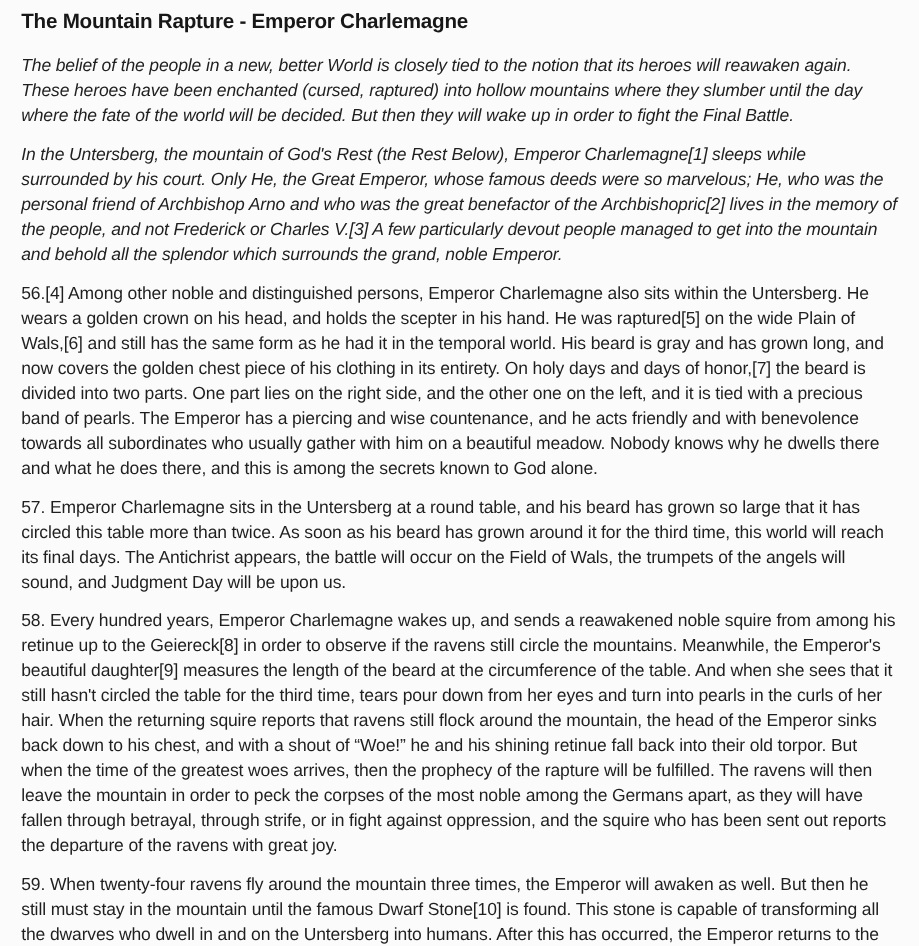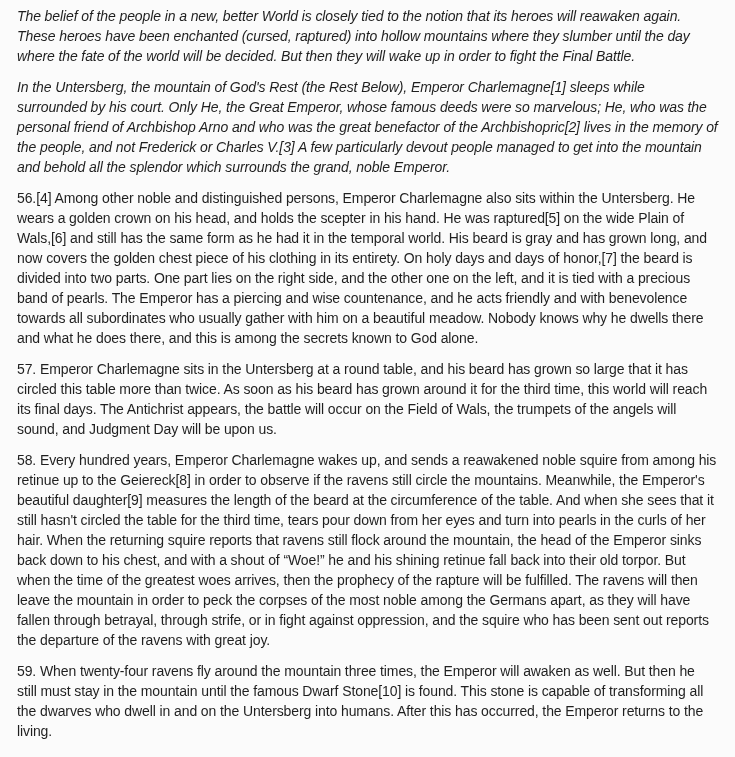--- a/index.html
+++ b/index.html
@@ -35,20 +35,21 @@
     font-style: italic;
   }
   .page p:last-child {
     margin-bottom: 0;
   }
 </style>
 </head>
 <body>
 
 <div class="page">
+  <h1>The Mountain Rapture - Emperor Charlemagne</h1>
 
   <p class="intro">The belief of the people in a new, better World is closely tied to the notion that its heroes will reawaken again. These heroes have been enchanted (cursed, raptured) into hollow mountains where they slumber until the day where the fate of the world will be decided. But then they will wake up in order to fight the Final Battle.</p>
 
   <p class="intro">In the Untersberg, the mountain of God's Rest (the Rest Below), Emperor Charlemagne[1] sleeps while surrounded by his court. Only He, the Great Emperor, whose famous deeds were so marvelous; He, who was the personal friend of Archbishop Arno and who was the great benefactor of the Archbishopric[2] lives in the memory of the people, and not Frederick or Charles V.[3] A few particularly devout people managed to get into the mountain and behold all the splendor which surrounds the grand, noble Emperor.</p>
 
   <p>56.[4] Among other noble and distinguished persons, Emperor Charlemagne also sits within the Untersberg. He wears a golden crown on his head, and holds the scepter in his hand. He was raptured[5] on the wide Plain of Wals,[6] and still has the same form as he had it in the temporal world. His beard is gray and has grown long, and now covers the golden chest piece of his clothing in its entirety. On holy days and days of honor,[7] the beard is divided into two parts. One part lies on the right side, and the other one on the left, and it is tied with a precious band of pearls. The Emperor has a piercing and wise countenance, and he acts friendly and with benevolence towards all subordinates who usually gather with him on a beautiful meadow. Nobody knows why he dwells there and what he does there, and this is among the secrets known to God alone.</p>
 
   <p>57. Emperor Charlemagne sits in the Untersberg at a round table, and his beard has grown so large that it has circled this table more than twice. As soon as his beard has grown around it for the third time, this world will reach its final days. The Antichrist appears, the battle will occur on the Field of Wals, the trumpets of the angels will sound, and Judgment Day will be upon us.</p>
 
   <p>58. Every hundred years, Emperor Charlemagne wakes up, and sends a reawakened noble squire from among his retinue up to the Geiereck[8] in order to observe if the ravens still circle the mountains. Meanwhile, the Emperor's beautiful daughter[9] measures the length of the beard at the circumference of the table. And when she sees that it still hasn't circled the table for the third time, tears pour down from her eyes and turn into pearls in the curls of her hair. When the returning squire reports that ravens still flock around the mountain, the head of the Emperor sinks back down to his chest, and with a shout of “Woe!” he and his shining retinue fall back into their old torpor. But when the time of the greatest woes arrives, then the prophecy of the rapture will be fulfilled. The ravens will then leave the mountain in order to peck the corpses of the most noble among the Germans apart, as they will have fallen through betrayal, through strife, or in fight against oppression, and the squire who has been sent out reports the departure of the ravens with great joy.</p>

